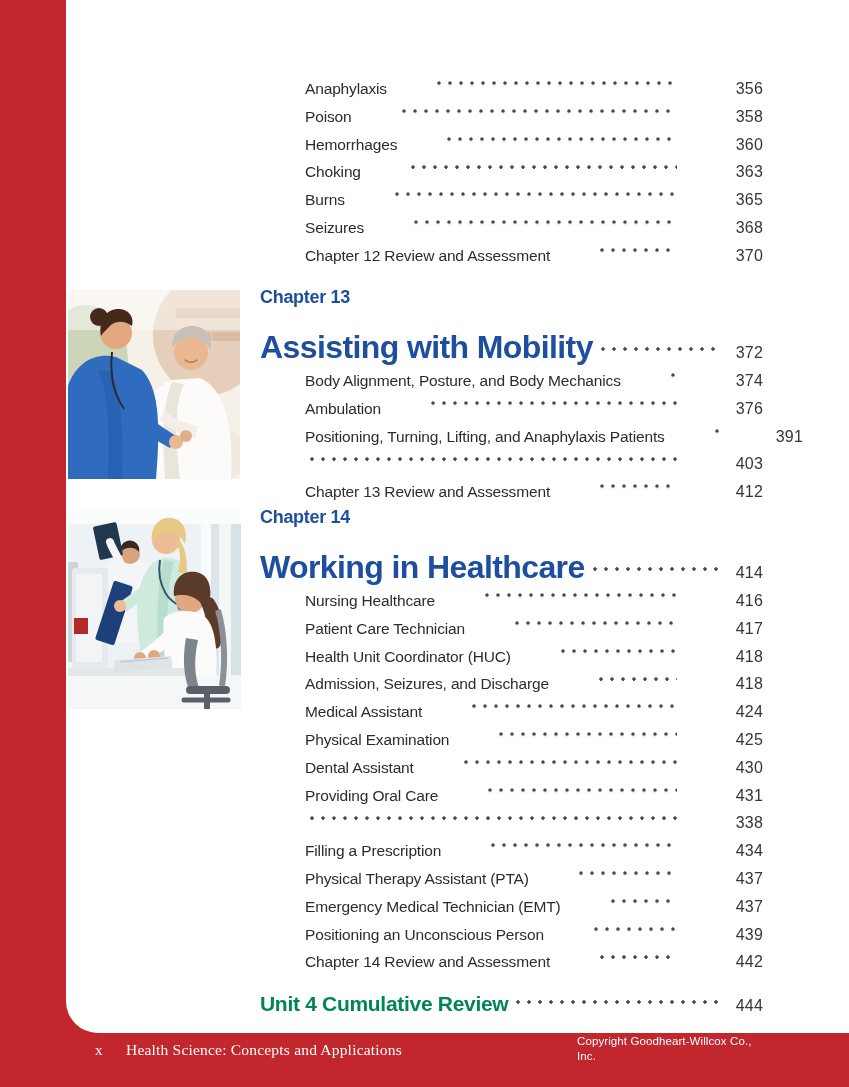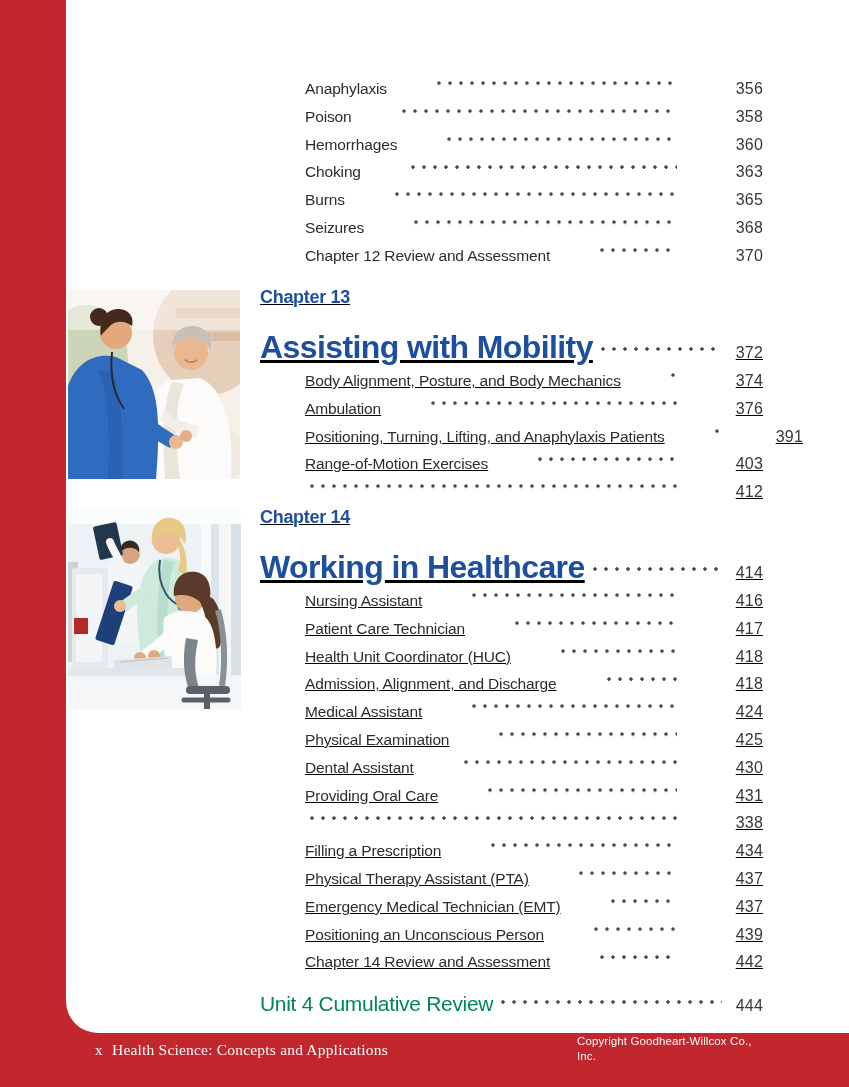--- a/index.html
+++ b/index.html
@@ -30,21 +30,21 @@
   .dots{
     flex:1;height:27.8px;min-width:12px;margin:0 5px 0 4px;
     background-image:radial-gradient(circle at 3px 17px,#474747 1.45px,transparent 1.95px);
     background-size:11px 27.8px;background-repeat:repeat-x;
   }
   .entry-page{
     width:36px;text-align:right;font-size:16px;color:#383635;letter-spacing:0.2px;margin-top:32px;
   }
   .block-ch12{position:absolute;left:239px;top:43px;}
   
-  .chapter{position:absolute;left:194px;width:503px;text-decoration:underline;}
+  .chapter{position:absolute;left:194px;width:503px;}
   .chapter.ch13{top:288px;}
   .chapter.ch14{top:508px;}
   .chapter-label{
     font-size:18px;font-weight:bold;color:var(--blue);
     line-height:19px;letter-spacing:-0.3px;
   }
   .chapter-title-row{display:flex;align-items:baseline;height:28px;line-height:28px;}
   .chapter-title{
     font-size:32px;font-weight:bold;color:var(--blue);
     white-space:nowrap;letter-spacing:-0.6px;
@@ -54,40 +54,40 @@
     background-image:radial-gradient(circle at 3px 19px,#474747 1.45px,transparent 1.95px);
     background-size:11px 28px;margin-left:7px;
   }
   .chapter .entries{margin-left:45px;}
   
   .unit-row{
     position:absolute;left:194px;top:960px;width:503px;
     display:flex;align-items:baseline;height:28px;line-height:28px;
   }
   .unit-title{
-    font-size:21px;font-weight:normal;color:var(--green);
+    font-size:21px;font-weight:bold;color:var(--green);
     white-space:nowrap;letter-spacing:-0.3px;
   }
   .unit-row .dots{
     height:28px;
     background-image:radial-gradient(circle at 3px 19px,#474747 1.45px,transparent 1.95px);
     background-size:11px 28px;margin-left:7px;
   }
   
   .photo{position:absolute;left:2px;overflow:hidden;background:#f4f1ea;}
   .photo.p13{top:290px;width:172px;height:189px;}
   .photo.p14{top:510px;width:173px;height:199px;}
   .photo svg{display:block;}
   
   .footer-pagenum{
     position:absolute;left:95px;top:1041px;color:#fff;
     font-family:"Liberation Serif",serif;font-size:15px;line-height:18px;
   }
   .footer-title{
-    position:absolute;left:112px;top:1040px;color:#fff;
+    position:absolute;left:126px;top:1040px;color:#fff;
     font-family:"Liberation Serif",serif;font-size:15.5px;line-height:19px;letter-spacing:0.2px;
   }
   .footer-copyright{
     position:absolute;left:577px;top:1034px;width:192px;color:#fff;
     font-size:11.5px;line-height:15px;letter-spacing:0.1px;
   }
 </style>
 </head>
 <body>
 
@@ -184,25 +184,25 @@
             <span class="entry-title">Ambulation</span>
             <span class="dots"></span>
             <span class="entry-page">376</span>
           </div>
           <div class="entry-row">
             <span class="entry-title">Positioning, Turning, Lifting, and Anaphylaxis Patients</span>
             <span class="dots"></span>
             <span class="entry-page">391</span>
           </div>
           <div class="entry-row">
-            <span class="entry-title">Range-of-Motion Exercises</span>
             <span class="dots"></span>
             <span class="entry-page">403</span>
           </div>
           <div class="entry-row">
+            <span class="entry-title">Chapter 13 Review and Assessment</span>
             <span class="dots"></span>
             <span class="entry-page">412</span>
           </div>
         </div>
     </div>
 
     <div class="photo p14">
       <svg width="173" height="199" viewBox="0 0 173 199" role="img" aria-label="Standing nurse in mint scrubs and seated woman in white working at a computer monitor while a doctor examines an x-ray in the background">
         <rect width="173" height="199" fill="#edf2f4"></rect>
         <rect x="133" y="0" width="10" height="165" fill="#f8fbfc"></rect>
@@ -259,36 +259,36 @@
     <div class="chapter ch14">
       <div class="chapter-label">Chapter 14</div>
       <div class="chapter-title-row">
         <span class="chapter-title">Working in Healthcare</span>
         <span class="dots"></span>
         <span class="entry-page">414</span>
       </div>
       <div class="entries">
 
       <div class="entry-row">
-            <span class="entry-title">Nursing Assistant</span>
+            <span class="entry-title">Nursing Healthcare</span>
             <span class="dots"></span>
             <span class="entry-page">416</span>
           </div>
           <div class="entry-row">
             <span class="entry-title">Patient Care Technician</span>
             <span class="dots"></span>
             <span class="entry-page">417</span>
           </div>
           <div class="entry-row">
             <span class="entry-title">Health Unit Coordinator (HUC)</span>
             <span class="dots"></span>
             <span class="entry-page">418</span>
           </div>
           <div class="entry-row">
-            <span class="entry-title">Admission, Alignment, and Discharge</span>
+            <span class="entry-title">Admission, Seizures, and Discharge</span>
             <span class="dots"></span>
             <span class="entry-page">418</span>
           </div>
           <div class="entry-row">
             <span class="entry-title">Medical Assistant</span>
             <span class="dots"></span>
             <span class="entry-page">424</span>
           </div>
           <div class="entry-row">
             <span class="entry-title">Physical Examination</span>

